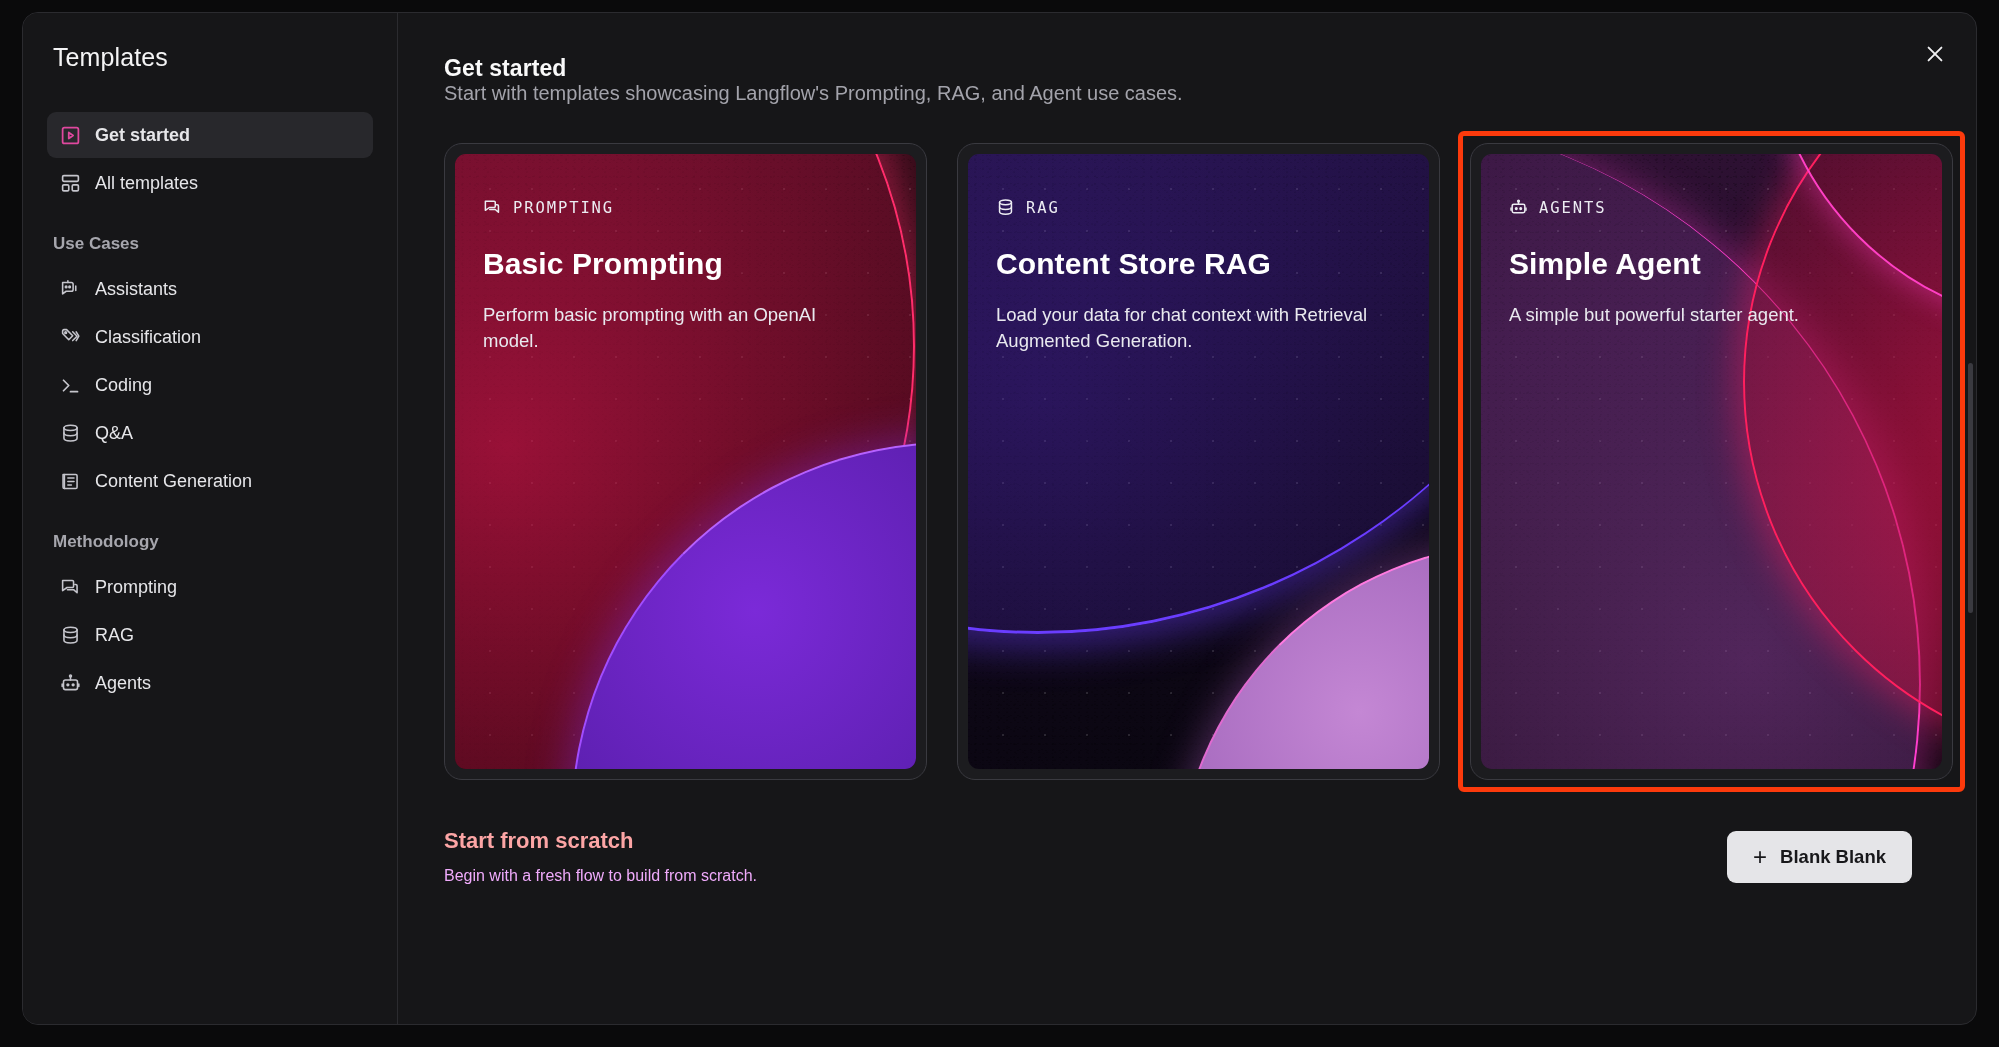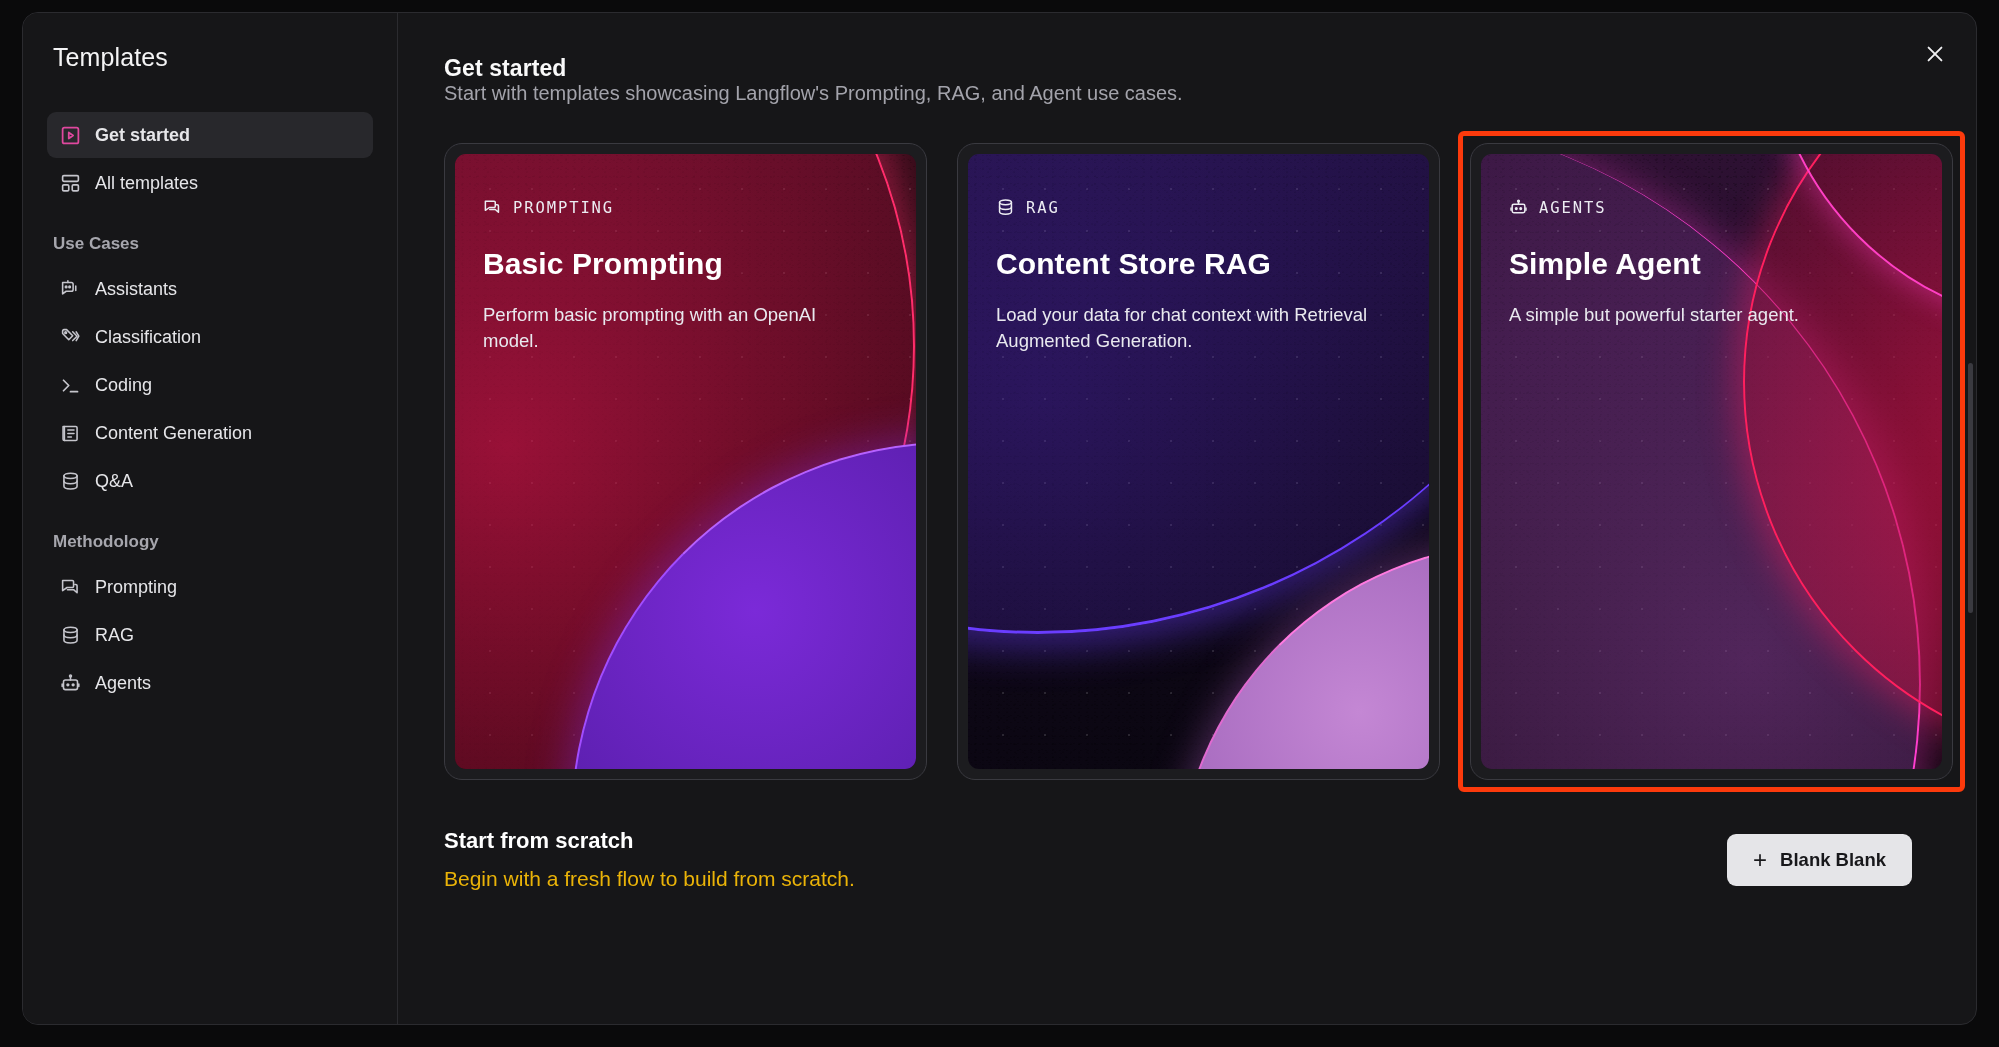--- a/index.html
+++ b/index.html
@@ -226,22 +226,22 @@
     background: transparent;
     box-shadow: 0 0 28px 4px rgba(255,63,196,.40);
     z-index: 4;
   }
 
   
   #scratch {
     display: flex; align-items: center; justify-content: space-between;
     margin-top: 48px;
   }
-  .scr-title { font-size: 22px; font-weight: 700; color: #ffffff; }
-  .scr-sub { font-size: 21px; color: #eab308; margin-top: 13px; }
+  .scr-title { font-size: 22px; font-weight: 700; color: #fca5a5; }
+  .scr-sub { font-size: 16px; color: #f0abfc; margin-top: 13px; }
   #blank-flow {
     display: flex; align-items: center; gap: 13px;
     background: #e5e5e8; color: #18181b;
     border: none; border-radius: 9px;
     height: 52px; padding: 0 26px;
     font-size: 18.5px; font-weight: 600;
     font-family: "Liberation Sans", sans-serif;
     cursor: pointer; margin-right: 20px;
   }
   #blank-flow .plus { font-size: 24px; font-weight: 400; line-height: 1; }
@@ -317,37 +317,37 @@
           <path d="M4 6l6 6-6 6"></path>
             <path d="M12 19h8"></path>
         </svg>
       </span>
       <span>Coding</span>
     </div>
 
     <div class="side-item">
       <span class="ico">
         <svg viewBox="0 0 24 24" fill="none" stroke="currentColor" stroke-width="1.8" stroke-linecap="round" stroke-linejoin="round">
+          <ellipse cx="12" cy="5.5" rx="7.5" ry="3"></ellipse>
+            <path d="M4.5 5.5v12c0 1.66 3.36 3 7.5 3s7.5-1.34 7.5-3v-12"></path>
+            <path d="M4.5 11.5c0 1.66 3.36 3 7.5 3s7.5-1.34 7.5-3"></path>
+        </svg>
+      </span>
+      <span>Q&amp;A</span>
+    </div>
+
+    <div class="side-item">
+      <span class="ico">
+        <svg viewBox="0 0 24 24" fill="none" stroke="currentColor" stroke-width="1.8" stroke-linecap="round" stroke-linejoin="round">
           <path d="M5 4h13a1.5 1.5 0 0 1 1.5 1.5v13A1.5 1.5 0 0 1 18 20H5z"></path>
             <path d="M5 4H3.5v14.5A1.5 1.5 0 0 0 5 20"></path>
             <path d="M9 8h7M9 12h7M9 16h4"></path>
         </svg>
       </span>
       <span>Content Generation</span>
-    </div>
-
-    <div class="side-item">
-      <span class="ico">
-        <svg viewBox="0 0 24 24" fill="none" stroke="currentColor" stroke-width="1.8" stroke-linecap="round" stroke-linejoin="round">
-          <ellipse cx="12" cy="5.5" rx="7.5" ry="3"></ellipse>
-            <path d="M4.5 5.5v12c0 1.66 3.36 3 7.5 3s7.5-1.34 7.5-3v-12"></path>
-            <path d="M4.5 11.5c0 1.66 3.36 3 7.5 3s7.5-1.34 7.5-3"></path>
-        </svg>
-      </span>
-      <span>Q&amp;A</span>
     </div>
 
     <div class="side-group-label">Methodology</div>
 
     <div class="side-item">
       <span class="ico">
         <svg viewBox="0 0 24 24" fill="none" stroke="currentColor" stroke-width="1.8" stroke-linecap="round" stroke-linejoin="round">
           <path d="M3 4h11a1.5 1.5 0 0 1 1.5 1.5v5A1.5 1.5 0 0 1 14 12H8l-5 3.5z"></path>
             <path d="M8.5 14.5h7l4 3.5v-8a1.5 1.5 0 0 0-1.5-1.5h-1"></path>
         </svg>

